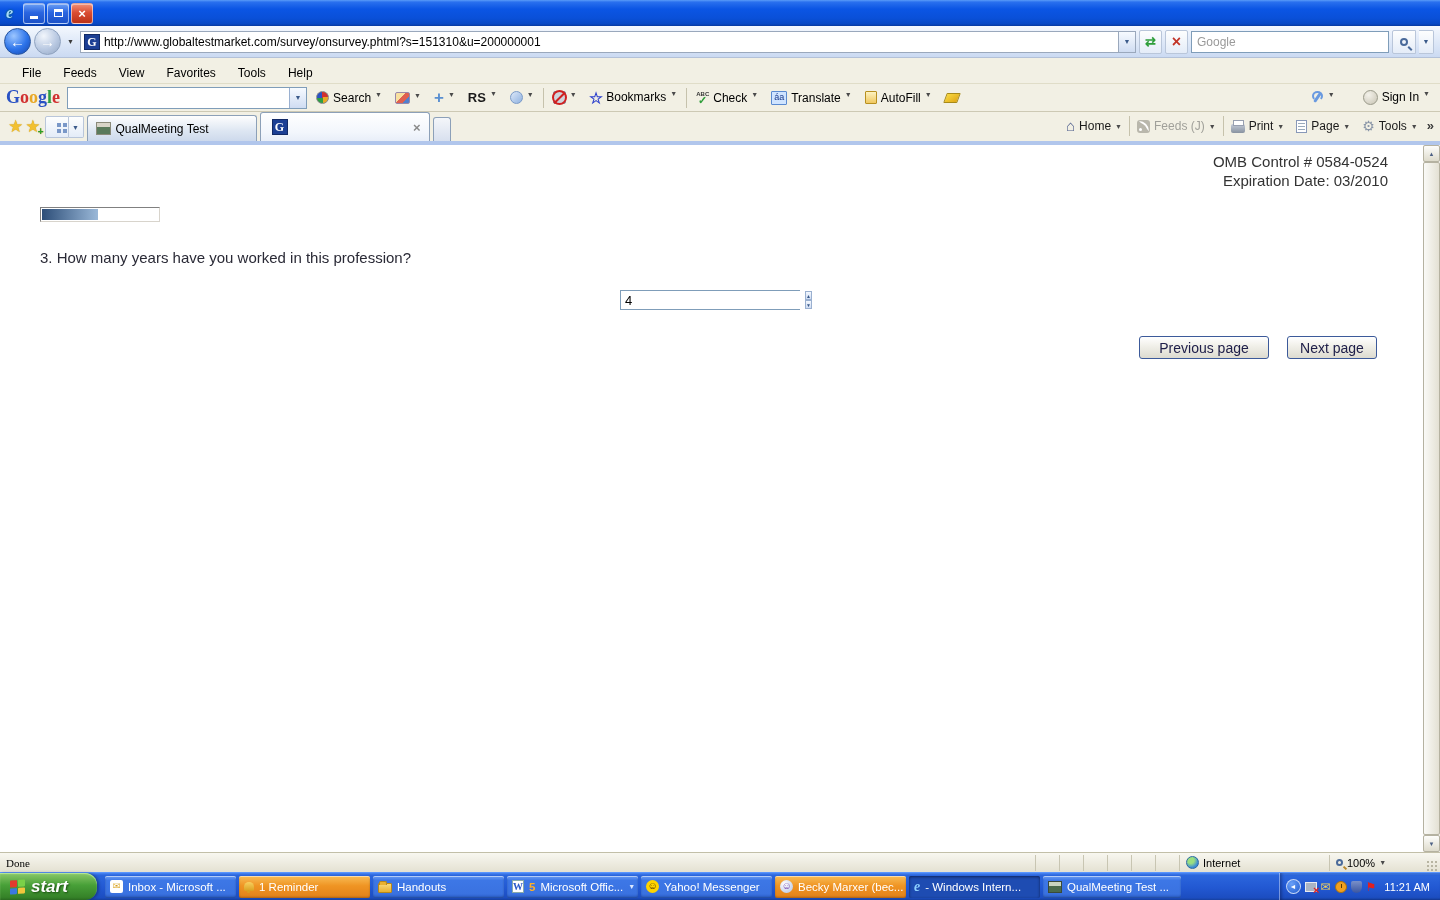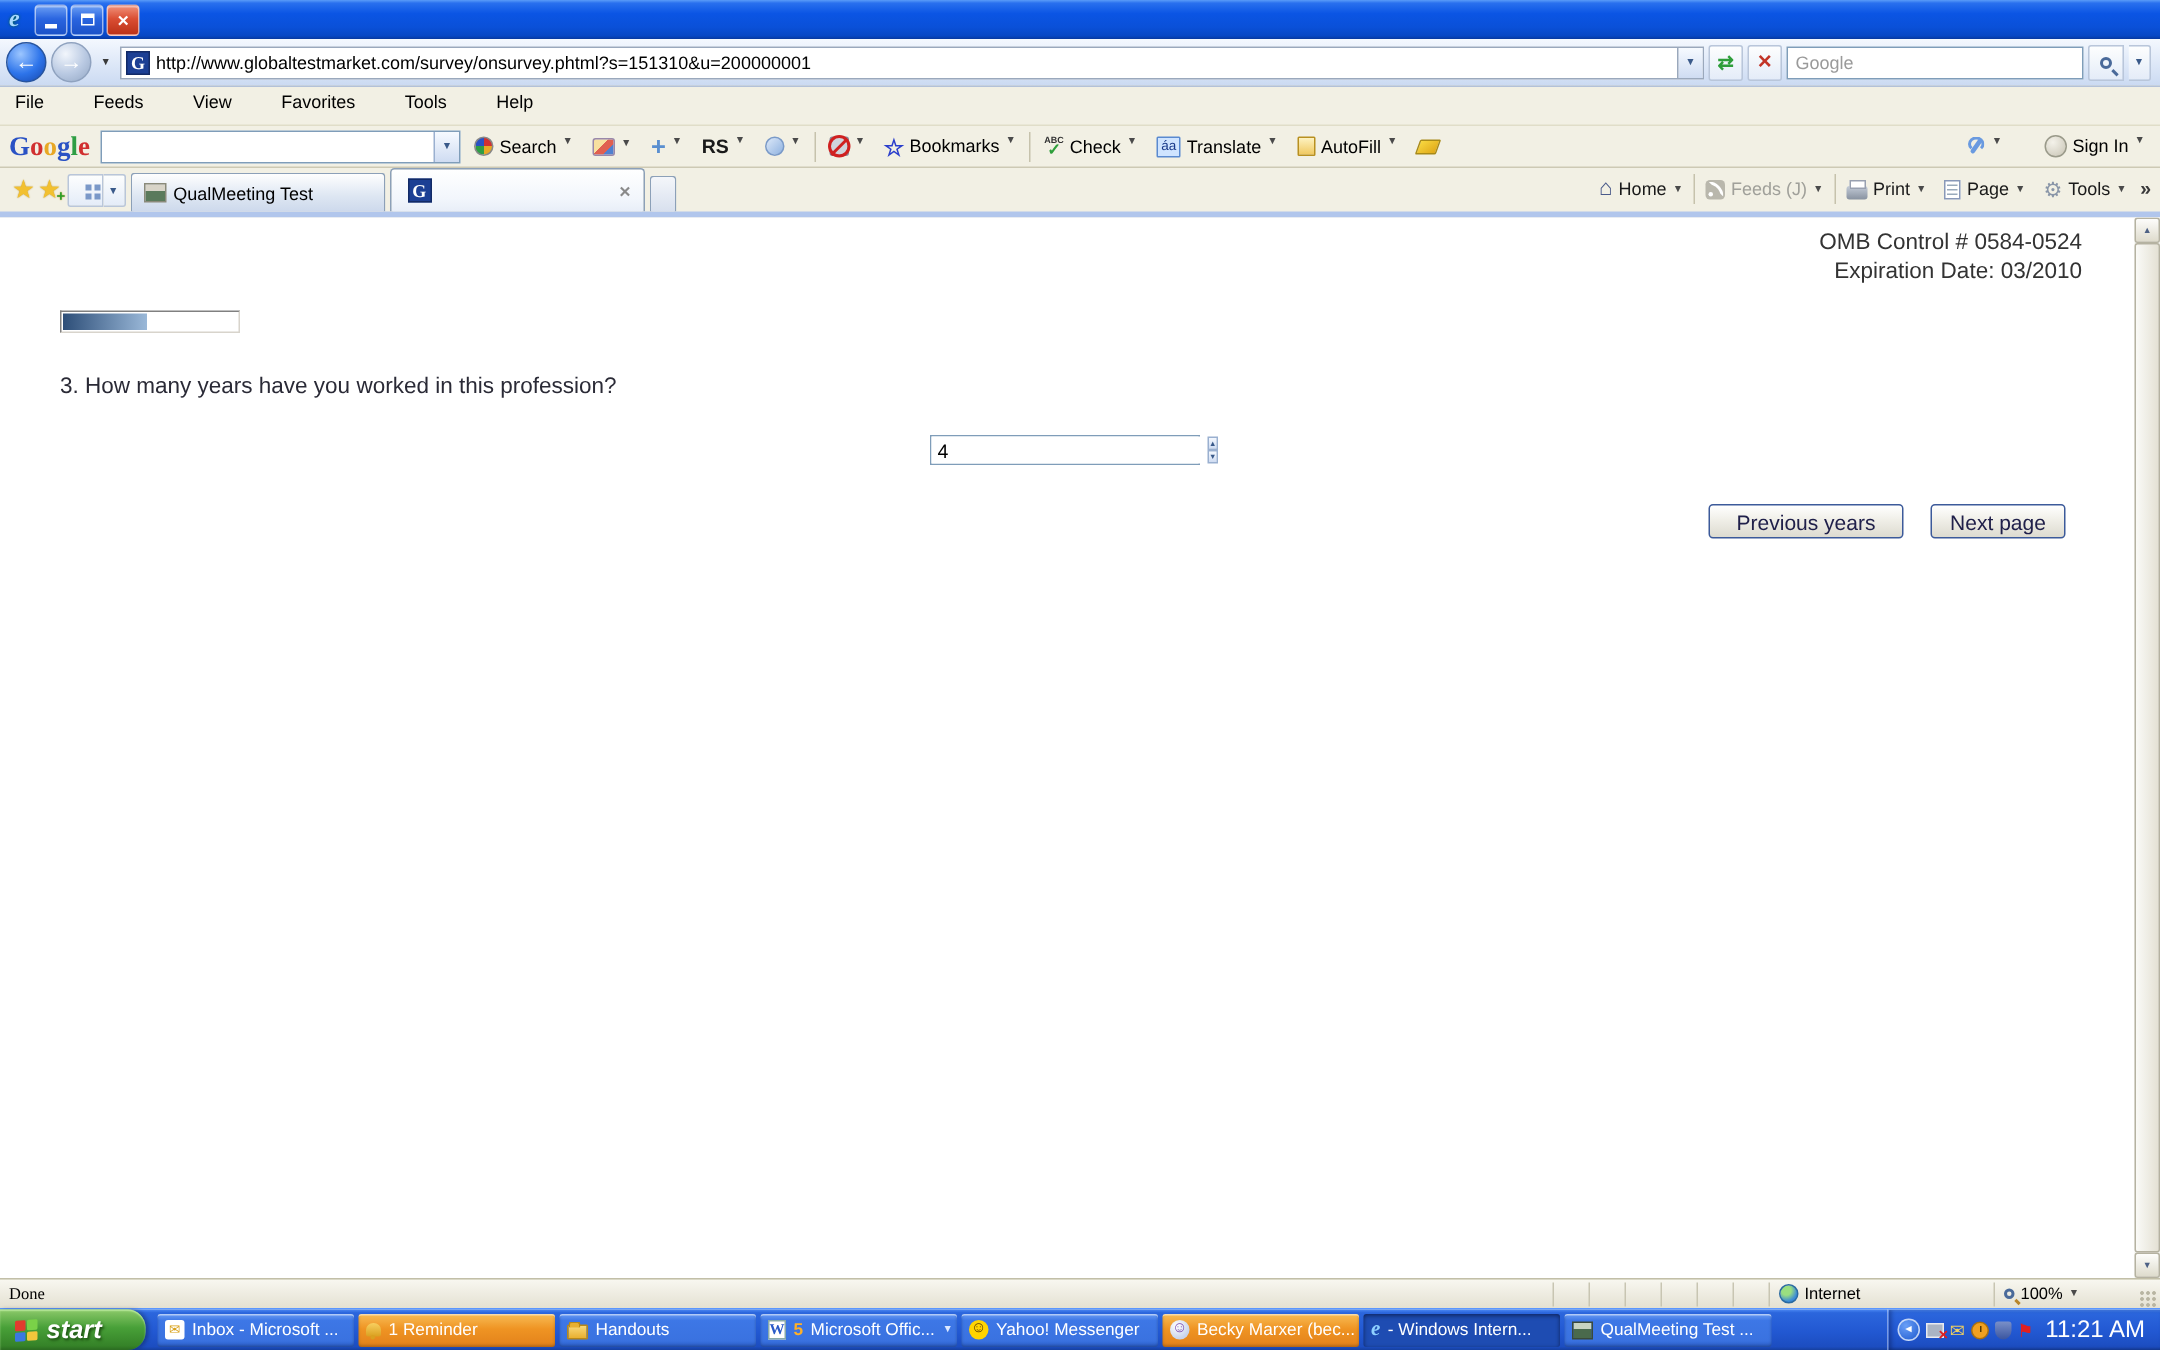--- a/index.html
+++ b/index.html
@@ -42,21 +42,21 @@
   .mag-btn { width:24px; height:24px; border:1px solid #b9c6da; border-radius:2px 0 0 2px;
     background:linear-gradient(180deg,#fdfefe,#e4ecf8); display:flex; align-items:center; justify-content:center; }
   .mag-icon { width:8px; height:8px; border:2px solid #4a6a9a; border-radius:50%; position:relative; }
   .mag-icon::after { content:""; position:absolute; width:2px; height:5px; background:#4a6a9a;
     transform:rotate(-45deg); left:7px; top:6px; }
   .mag-drop { width:15px; height:24px; border:1px solid #b9c6da; border-left:none; border-radius:0 2px 2px 0;
     background:linear-gradient(180deg,#fdfefe,#e4ecf8); font-size:7px; color:#3a5a8a;
     display:flex; align-items:center; justify-content:center; }
 
   
-  .menubar { height:26px; display:flex; align-items:flex-start; padding-left:0; gap:13px;
+  .menubar { height:26px; display:flex; align-items:flex-end; padding-left:12px; gap:2px;
     background:#f2f0e4; border-bottom:1px solid #e0ddc8; }
   .menu-item { font-size:12px; color:#000; padding:3px 10px; }
 
   
   .gtoolbar { height:28px; display:flex; align-items:center; padding:0 6px; gap:5px;
     background:#f2f0e4; border-bottom:1px solid #cdc9b4; font-size:12px; }
   .glogo { font-family:"Liberation Serif",serif; font-weight:bold; font-size:18px; letter-spacing:0; margin-right:2px; }
   .gl0,.gl3 { color:#2a52c4; } .gl1,.gl5 { color:#d13030; } .gl2 { color:#e8a825; } .gl4 { color:#2e9e44; }
   .gsearch-wrap { width:240px; height:22px; border:1px solid #7f9db9; background:#fff; display:flex; }
   .gsearch-input { flex:1; border:0; outline:none; font-size:12px; padding:0 4px; }
@@ -230,21 +230,21 @@
     position:relative; }
   .tray-display::after { content:"×"; position:absolute; right:-4px; bottom:-5px; color:#e02020;
     font-size:11px; font-weight:bold; }
   .tray-mail { color:#f0d060; font-size:12px; line-height:12px; }
   .tray-clockface { width:12px; height:12px; border-radius:50%; background:#f0a020; border:1px solid #a87010;
     position:relative; }
   .tray-clockface::after { content:""; position:absolute; left:5px; top:2px; width:1px; height:4px; background:#5a3a00; }
   .tray-shield { width:11px; height:12px; background:linear-gradient(180deg,#7a90c8,#3a55a0);
     border-radius:2px 2px 50% 50%; }
   .tray-flag { color:#e02020; font-size:12px; line-height:12px; }
-  .tray-clock-text { color:#fff; font-size:16px; margin-left:4px;text-align:right; }
+  .tray-clock-text { color:#fff; font-size:11px; margin-left:4px;text-align:right; }
 </style>
 </head>
 <body>
 
 <div class="titlebar">
   <span class="ie-logo">e</span>
   <div class="win-btn">
       <span class="minimize-glyph"></span>
     </div>
   <div class="win-btn">
@@ -434,21 +434,21 @@
     <input class="answer-input" value="4" style="">
     <div class="spinner">
       <div class="spin-btn">
           <span>▲</span>
         </div>
       <div class="spin-btn">
           <span>▼</span>
         </div>
     </div>
   </div>
-  <button class="page-btn btn-prev">Previous years</button>
+  <button class="page-btn btn-prev">Previous page</button>
   <button class="page-btn btn-next">Next page</button>
   <div class="scrollbar">
     <div class="sb-btn sb-up">
         <span>▲</span>
       </div>
     <div class="sb-thumb"></div>
     <div class="sb-btn sb-down">
         <span>▼</span>
       </div>
   </div>

